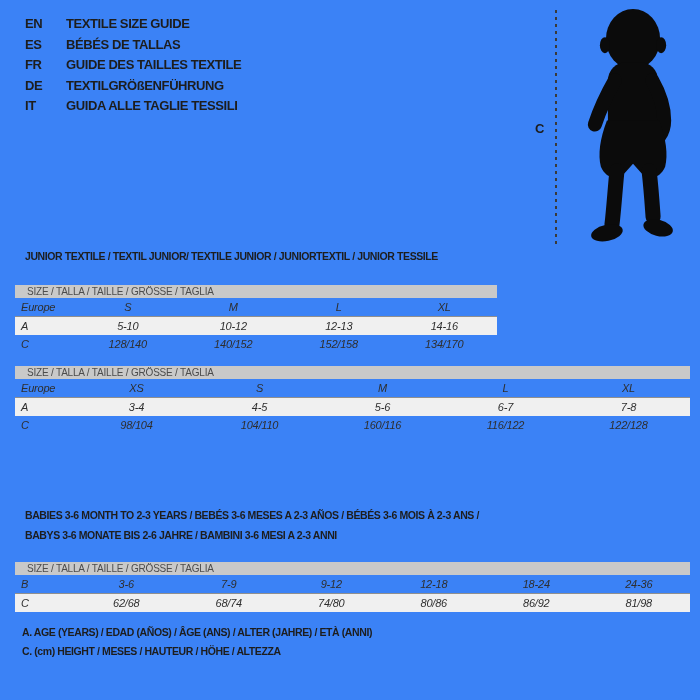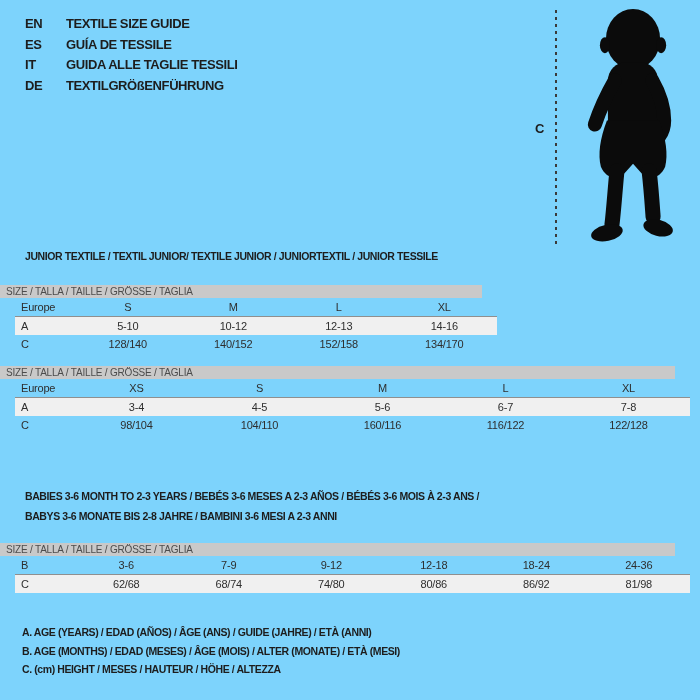--- a/index.html
+++ b/index.html
@@ -1,18 +1,18 @@
 <!DOCTYPE html>
 <html><head>
 <meta charset="utf-8">
 <style>
   * { margin:0; padding:0; box-sizing:border-box; }
   html,body { background:#fff; }
   .page {
-    position:relative; width:700px; height:700px; background:#7dd3fc;
+    position:relative; width:700px; height:700px; background:#3b82f6;
     font-family:"Liberation Sans", sans-serif; color:#222; overflow:hidden;
   }
 
   
   .lang-list { position:absolute; left:25px; top:14px; }
   .lang-row { line-height:20.5px; font-size:13px; font-weight:700; letter-spacing:-0.4px; color:#1d1d1d; }
   .lang-code { display:inline-block; width:41px; }
 
   
   .figure { position:absolute; left:528px; top:0; width:168px; height:250px; }
@@ -23,53 +23,54 @@
   .c-label { position:absolute; left:7px; top:121px; font-size:13px; font-weight:700; color:#1d1d1d; }
   .baby-svg { position:absolute; left:33px; top:2px; width:132px; height:246px; }
 
   
   .section { position:absolute; left:0; width:696px; }
   .section-0 { top:246px; }
   .section-1 { top:366px; }
   .section-2 { top:486px; }
   .sec-title { margin-left:25px; font-size:10.5px; font-weight:700; letter-spacing:-0.4px; line-height:20px; color:#1d1d1d; }
   .section-0 .sec-title, .section-1 .sec-title { margin-bottom:19px; }
-  .section-2 .sec-title { margin-bottom:17px; }
+  .section-2 .sec-title { margin-bottom:17px;margin-top:19px; }
   .sec-title .tline { display:block; }
 
   .size-bar {
-    height:13px; line-height:13px; background:#c9c9c9;
-    color:#4c4c4c; font-size:10px; letter-spacing:-0.2px; padding-left:6px;
+    margin-left:15px; height:13px; line-height:13px; background:#c9c9c9;
+    color:#4c4c4c; font-size:10px; letter-spacing:-0.2px; padding-left:12px;
   }
   .w-narrow .size-bar, table.w-narrow { width:482px; }
   .w-wide .size-bar,  table.w-wide  { width:675px; }
 
   table.size-table { margin-left:15px; border-collapse:collapse; table-layout:fixed; }
   table.size-table td, table.size-table th {
     height:18.5px; font-size:11px; font-weight:400; letter-spacing:-0.2px;
-    text-align:center; color:#2e2e2e; padding:0;
+    text-align:center; color:#2e2e2e; padding:0;font-style:italic;
   }
   table.size-table .col-label { text-align:left; padding-left:6px; }
   tr.first-row td, tr.first-row th { border-bottom:1px solid #8f8f8f; }
   tr.row-shaded { background:#f0f0f0; }
 
   
   .footnotes { position:absolute; left:22px; top:623px; }
   .footnote { font-size:10.5px; font-weight:700; letter-spacing:-0.4px; line-height:18.5px; color:#1d1d1d; }
 </style>
 </head>
 <body>
 
 <div class="page">
 
   <div class="lang-list" id="langList">
       <div class="lang-row"><span class="lang-code">EN</span><span class="lang-title">TEXTILE SIZE GUIDE</span></div>
-      <div class="lang-row"><span class="lang-code">ES</span><span class="lang-title">GUÍA DE TESSILE</span></div>
+      <div class="lang-row"><span class="lang-code">ES</span><span class="lang-title">BÉBÉS DE TALLAS</span></div>
+      <div class="lang-row"><span class="lang-code">FR</span><span class="lang-title">GUIDE DES TAILLES TEXTILE</span></div>
+      <div class="lang-row"><span class="lang-code">DE</span><span class="lang-title">TEXTILGRÖßENFÜHRUNG</span></div>
       <div class="lang-row"><span class="lang-code">IT</span><span class="lang-title">GUIDA ALLE TAGLIE TESSILI</span></div>
-      <div class="lang-row"><span class="lang-code">DE</span><span class="lang-title">TEXTILGRÖßENFÜHRUNG</span></div>
     </div>
 
   <div class="figure">
     <div class="dash-line"></div>
     <div class="c-label">C</div>
     <svg class="baby-svg" viewBox="0 0 130 245" xmlns="http://www.w3.org/2000/svg">
       <g fill="#0b0b0b">
         <ellipse cx="71" cy="37" rx="27" ry="30"></ellipse>
         <ellipse cx="43" cy="43" rx="5" ry="8"></ellipse>
         <ellipse cx="99" cy="43" rx="5" ry="8"></ellipse>
@@ -167,21 +168,21 @@
               <td>160/116</td>
               <td>116/122</td>
               <td>122/128</td>
             </tr>
           </tbody>
         </table>
       </div>
       <div class="section section-2 w-wide">
         <div class="sec-title">
           <span class="tline">BABIES 3-6 MONTH TO 2-3 YEARS / BEBÉS 3-6 MESES A 2-3 AÑOS / BÉBÉS 3-6 MOIS À 2-3 ANS /</span>
-          <span class="tline">BABYS 3-6 MONATE BIS 2-8 JAHRE / BAMBINI 3-6 MESI A 2-3 ANNI</span>
+          <span class="tline">BABYS 3-6 MONATE BIS 2-6 JAHRE / BAMBINI 3-6 MESI A 2-3 ANNI</span>
         </div>
         <div class="size-bar">SIZE / TALLA / TAILLE / GRÖSSE / TAGLIA</div>
         <table class="size-table w-wide">
           <colgroup>
             <col style="width: 60px;">
             <col>
             <col>
             <col>
             <col>
             <col>
@@ -205,17 +206,16 @@
               <td>80/86</td>
               <td>86/92</td>
               <td>81/98</td>
             </tr>
           </tbody>
         </table>
       </div>
     </div>
 
   <div class="footnotes" id="footnotes">
-      <div class="footnote">A. AGE (YEARS) / EDAD (AÑOS) / ÂGE (ANS) / GUIDE (JAHRE) / ETÀ (ANNI)</div>
-      <div class="footnote">B. AGE (MONTHS) / EDAD (MESES) / ÂGE (MOIS) / ALTER (MONATE) / ETÀ (MESI)</div>
+      <div class="footnote">A. AGE (YEARS) / EDAD (AÑOS) / ÂGE (ANS) / ALTER (JAHRE) / ETÀ (ANNI)</div>
       <div class="footnote">C. (cm) HEIGHT / MESES / HAUTEUR / HÖHE / ALTEZZA</div>
     </div>
 </div>
 
 </body></html>

